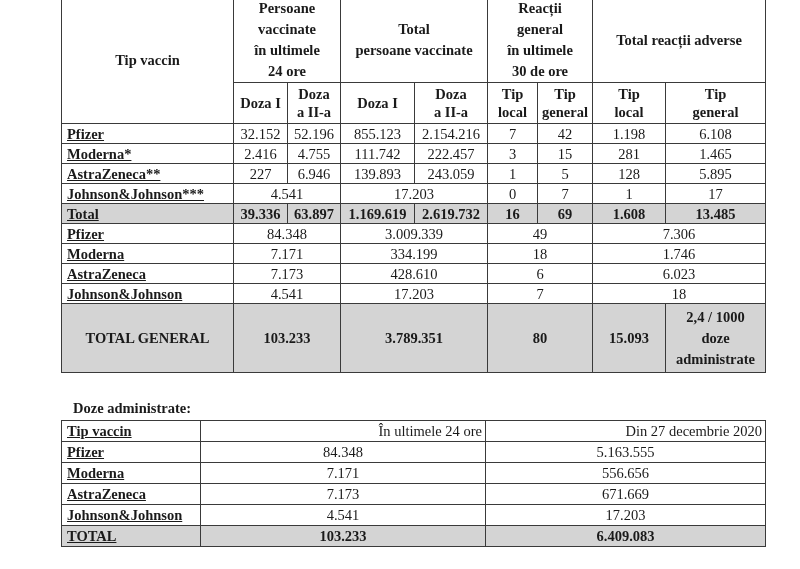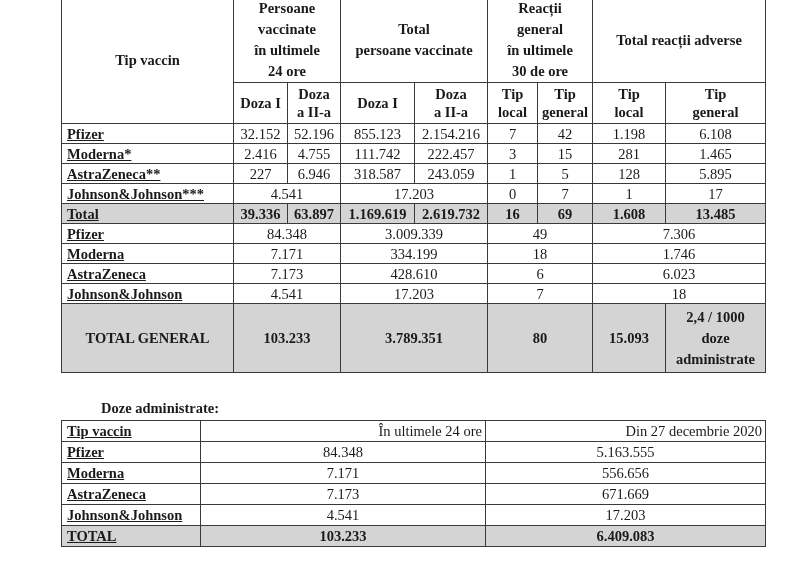--- a/index.html
+++ b/index.html
@@ -7,21 +7,21 @@
          font-family: "Liberation Serif", "DejaVu Serif", serif; color: #1a1a1a; }
   table { border-collapse: collapse; position: absolute; table-layout: fixed; }
   td { border: 1.3px solid #3a3a3a; padding: 0 3px; font-size: 14.5px; line-height: 16px;
        text-align: center; vertical-align: middle; white-space: nowrap; overflow: hidden; }
   td.h { font-weight: bold; line-height: 21px; }
   td.sub { font-weight: bold; line-height: 18px; }
   td.name { text-align: left; font-weight: bold; padding-left: 5px; text-decoration: underline; }
   tr.grey td { background: #d4d4d4; font-weight: bold; }
   #main { left: 61px; top: -3px; width: 704px; }
   #main tr.r td { height: 19px; }
-  #doses-label { position: absolute; left: 73px; top: 400px; font-weight: bold; font-size: 14.5px; margin-left: 28px; }
+  #doses-label { position: absolute; left: 73px; top: 400px; font-weight: bold; font-size: 14.5px; }
   #doses { left: 61px; top: 420px; width: 704px; }
   #doses td { height: 20px; }
   #doses td.hd { font-weight: normal; text-align: right; }
 </style>
 </head>
 <body>
 
 <table id="main">
   <colgroup>
     <col style="width:172px">
@@ -103,21 +103,21 @@
     <td>222.457</td>
     <td>3</td>
     <td>15</td>
     <td>281</td>
     <td>1.465</td>
   </tr>
   <tr class="r">
     <td class="name">AstraZeneca**</td>
     <td>227</td>
     <td>6.946</td>
-    <td>318.587</td>
+    <td>139.893</td>
     <td>243.059</td>
     <td>1</td>
     <td>5</td>
     <td>128</td>
     <td>5.895</td>
   </tr>
   <tr class="r">
     <td class="name">Johnson&amp;Johnson***</td>
     <td colspan="2">4.541</td>
     <td colspan="2">17.203</td>

